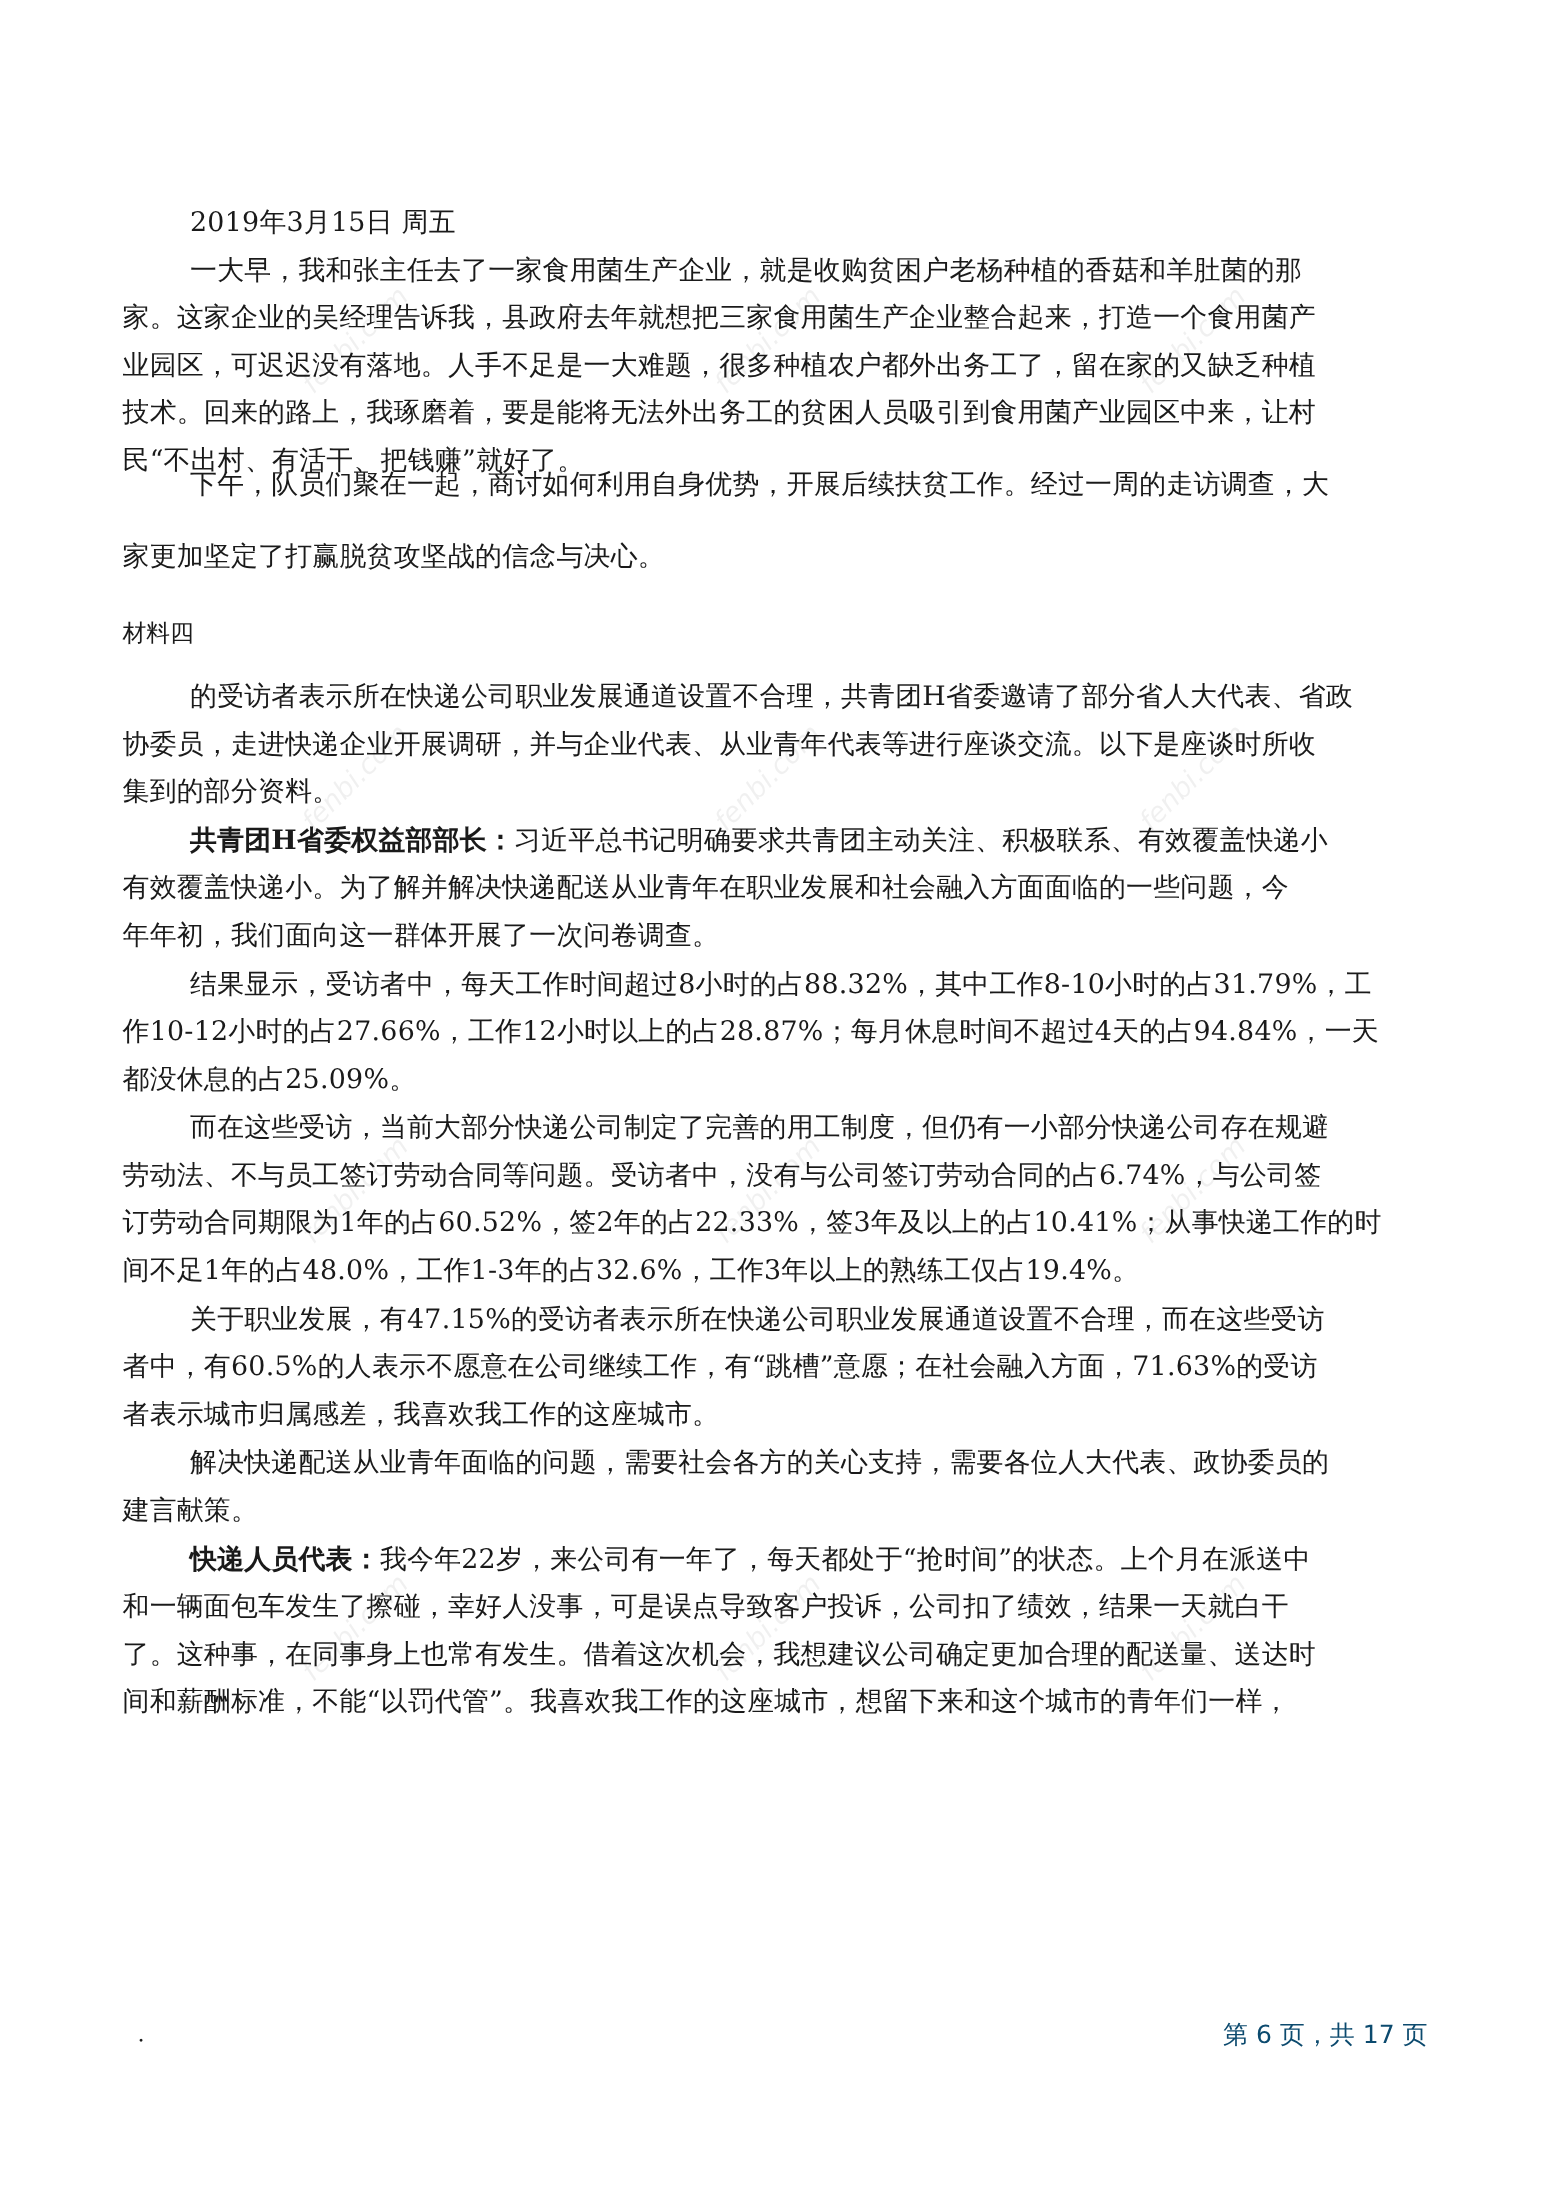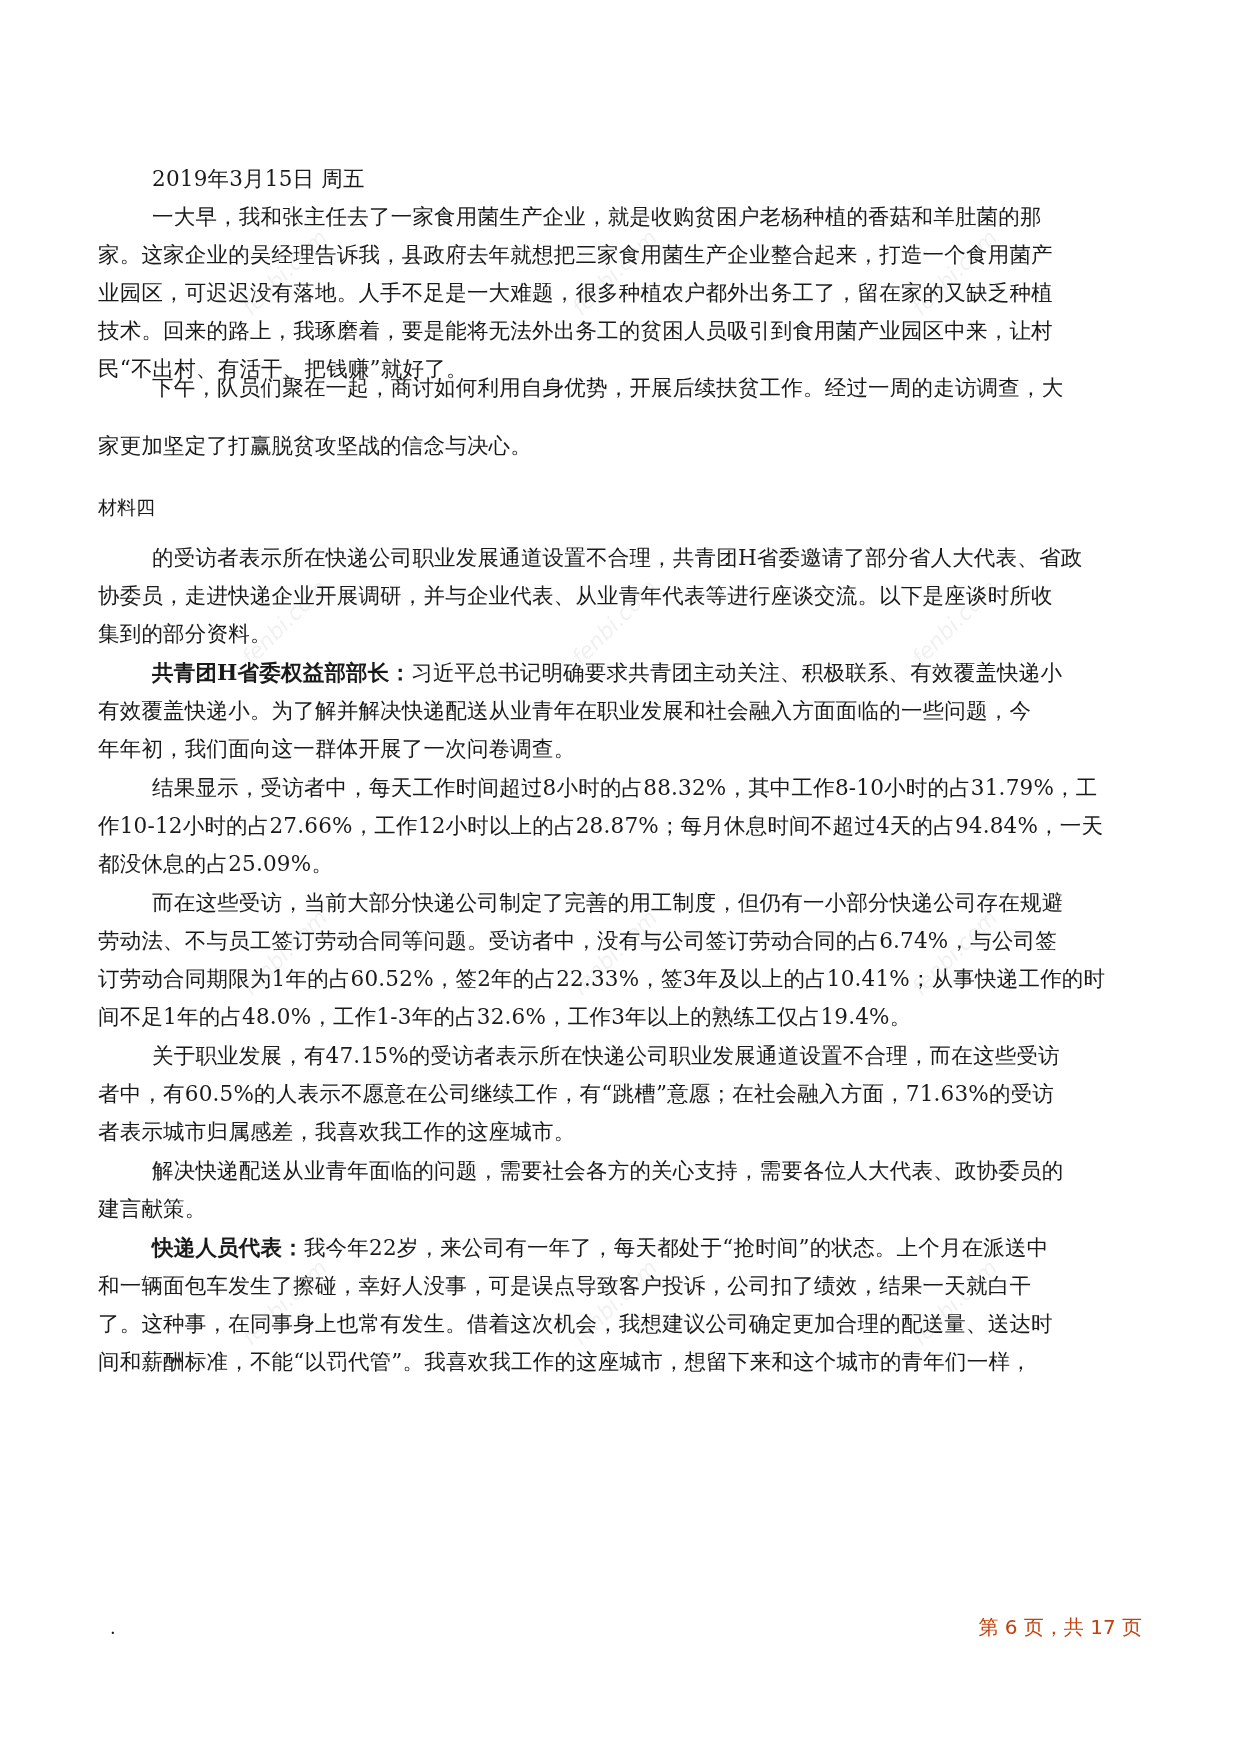--- a/index.html
+++ b/index.html
@@ -15,21 +15,21 @@
   }
   .indent { left: 54px; }
   .bold { font-weight: bold; }
   .heading {
     position: absolute; left: 0; font-size: 19px; line-height: 34px;
     white-space: nowrap;
   }
   .footer-dot { position: absolute; left: 110px; top: 1622px; font-size: 18px; }
   .footer-page {
     position: absolute; right: 98px; top: 1614px; font-size: 20px;
-    font-family: "DejaVu Sans", "Liberation Sans", sans-serif; color: #c2410c;
+    font-family: "DejaVu Sans", "Liberation Sans", sans-serif; color: #0c4a6e;
     white-space: nowrap;
   }
   .watermark {
     position: absolute; font-size: 22px; color: rgba(0,0,0,0.06);
     transform: rotate(-45deg); font-family: "DejaVu Sans", sans-serif;
     font-style: italic; pointer-events: none;
   }
 </style>
 </head>
 <body>

